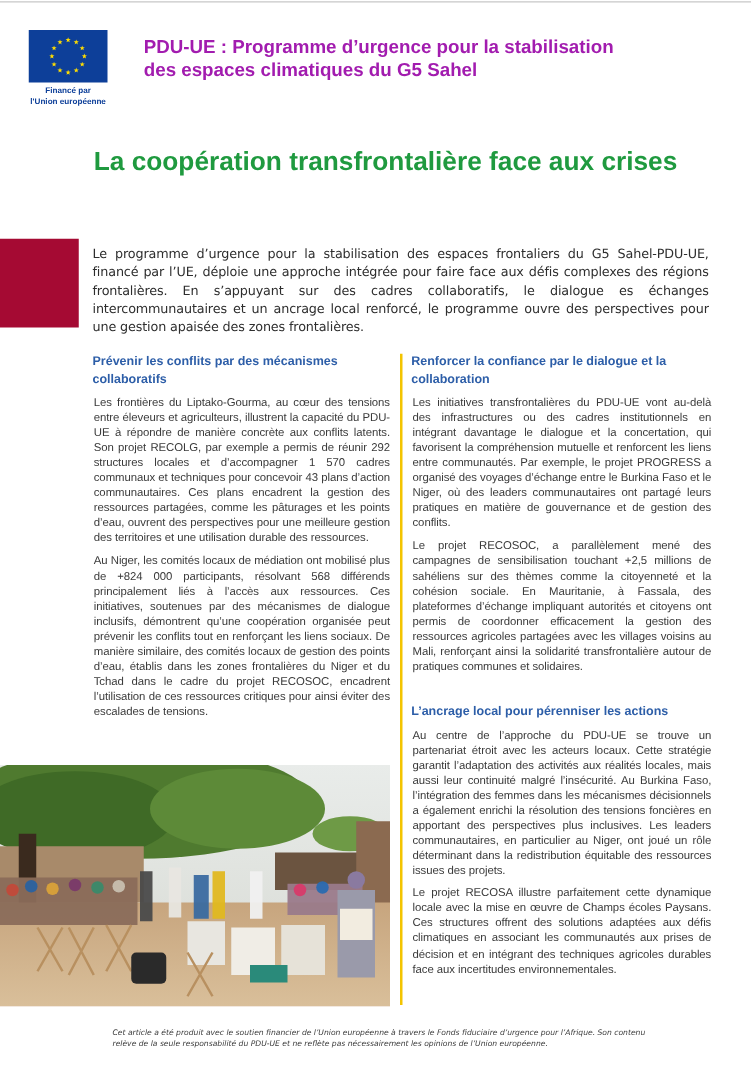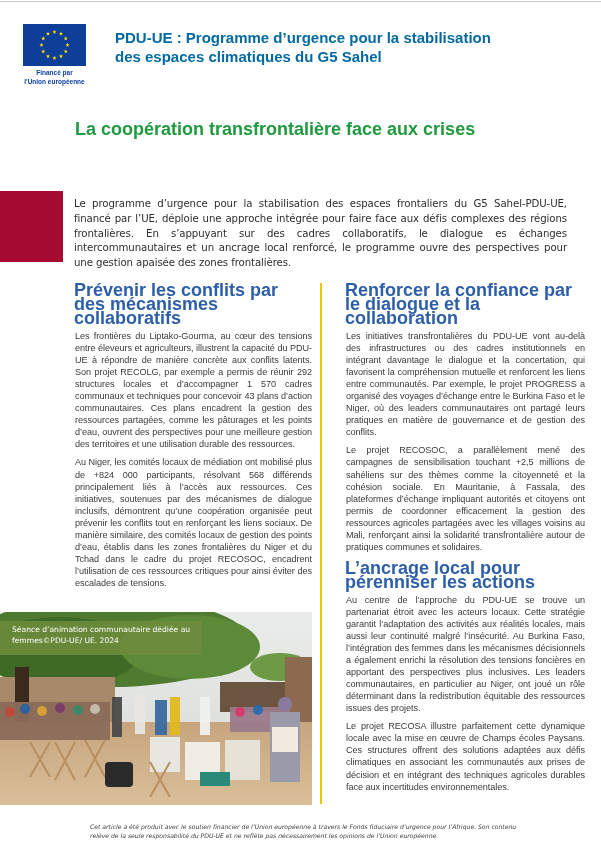--- a/index.html
+++ b/index.html
@@ -16,54 +16,54 @@
   .eu-flag { position: absolute; left: 0; top: 0; width: 63px; height: 42px; background: #0d3f99; }
   .eu-flag svg { position: absolute; left: 0; top: 0; }
   .eu-caption {
     position: absolute; left: -6px; top: 44px; width: 75px;
     font-family: "Liberation Sans", sans-serif; font-weight: bold;
     font-size: 6.5px; line-height: 9px; color: #0d3f99; text-align: center;
   }
   .header-title {
     position: absolute; left: 115px; top: 28px; width: 470px;
     font-family: "Liberation Sans", sans-serif; font-weight: bold;
-    font-size: 15px; line-height: 19px; color: #0369a1;
+    font-size: 15px; line-height: 19px; color: #a21caf;
   }
 
   
   .main-title {
     position: absolute; left: 75px; top: 116px; width: 500px;
     font-family: "Liberation Sans", sans-serif; font-weight: bold;
-    font-size: 18px; line-height: 27px; color: #1f9a3f;
+    font-size: 21px; line-height: 27px; color: #1f9a3f;
   }
 
   
   .accent-block { position: absolute; left: 0; top: 191px; width: 63px; height: 71px; background: #a50a33; }
   .intro {
     position: absolute; left: 74px; top: 197px; width: 493px;
     font-family: "DejaVu Sans", sans-serif; font-size: 10.2px; line-height: 14.8px;
     color: #2e2e2e; text-align: justify; letter-spacing: -0.1px;
   }
 
   
   .col { position: absolute; font-family: "Liberation Sans", sans-serif; }
   .col-left { left: 74px; top: 283px; width: 238px; }
-  .col-right { left: 345px; top: 283px; width: 240px; }
+  .col-right { left: 329px; top: 283px; width: 240px; }
   .col-sep { position: absolute; left: 320px; top: 283px; width: 2px; height: 521px; background: #f3c400; }
 
   .h2 {
     font-family: "Liberation Sans", sans-serif; font-weight: bold;
-    font-size: 18px; line-height: 14px; color: #2d5ea8; margin: 0 0 5px 0;
+    font-size: 10px; line-height: 14px; color: #2d5ea8; margin: 0 0 5px 0;
   }
   .p {
     font-family: "Liberation Sans", sans-serif;
     font-size: 9.1px; line-height: 12.05px; color: #3a3a3a;
     text-align: justify; margin: 0 0 6px 1px; letter-spacing: -0.05px;
   }
-  .h2.mt { margin-top: 8px; }
+  .h2.mt { margin-top: 24px; }
 
   
   .photo {
     position: absolute; left: 0; top: 612px; width: 312px; height: 193px; overflow: hidden;
     background: #c9a985;
   }
   .photo svg { position: absolute; left: 0; top: 0; }
   .photo-caption {
     position: absolute; left: 0; top: 9px; width: 202px; height: 34px;
     background: rgba(110,140,60,0.88);
@@ -191,22 +191,18 @@
 
     <g stroke="#b89060" stroke-width="2" fill="none">
       <path d="M30 130 L50 165 M50 130 L30 165"></path>
       <path d="M55 130 L75 168 M75 130 L55 168"></path>
       <path d="M85 128 L105 165 M105 128 L85 165"></path>
       <path d="M150 150 L170 185 M170 150 L150 185"></path>
     </g>
 
     <rect x="105" y="150" width="28" height="25" rx="4" fill="#2a2a2a"></rect>
   </svg>
-  <div class="photo-caption">
-    <div>Séance d’animation communautaire dédiée au</div>
-    <div>femmes©PDU-UE/ UE. 2024</div>
-  </div>
 </div>
 
 <div class="disclaimer">
   <div>Cet article a été produit avec le soutien financier de l’Union européenne à travers le Fonds fiduciaire d’urgence pour l’Afrique. Son contenu</div>
   <div>relève de la seule responsabilité du PDU-UE et ne reflète pas nécessairement les opinions de l’Union européenne.</div>
 </div>
 
 </body></html>

